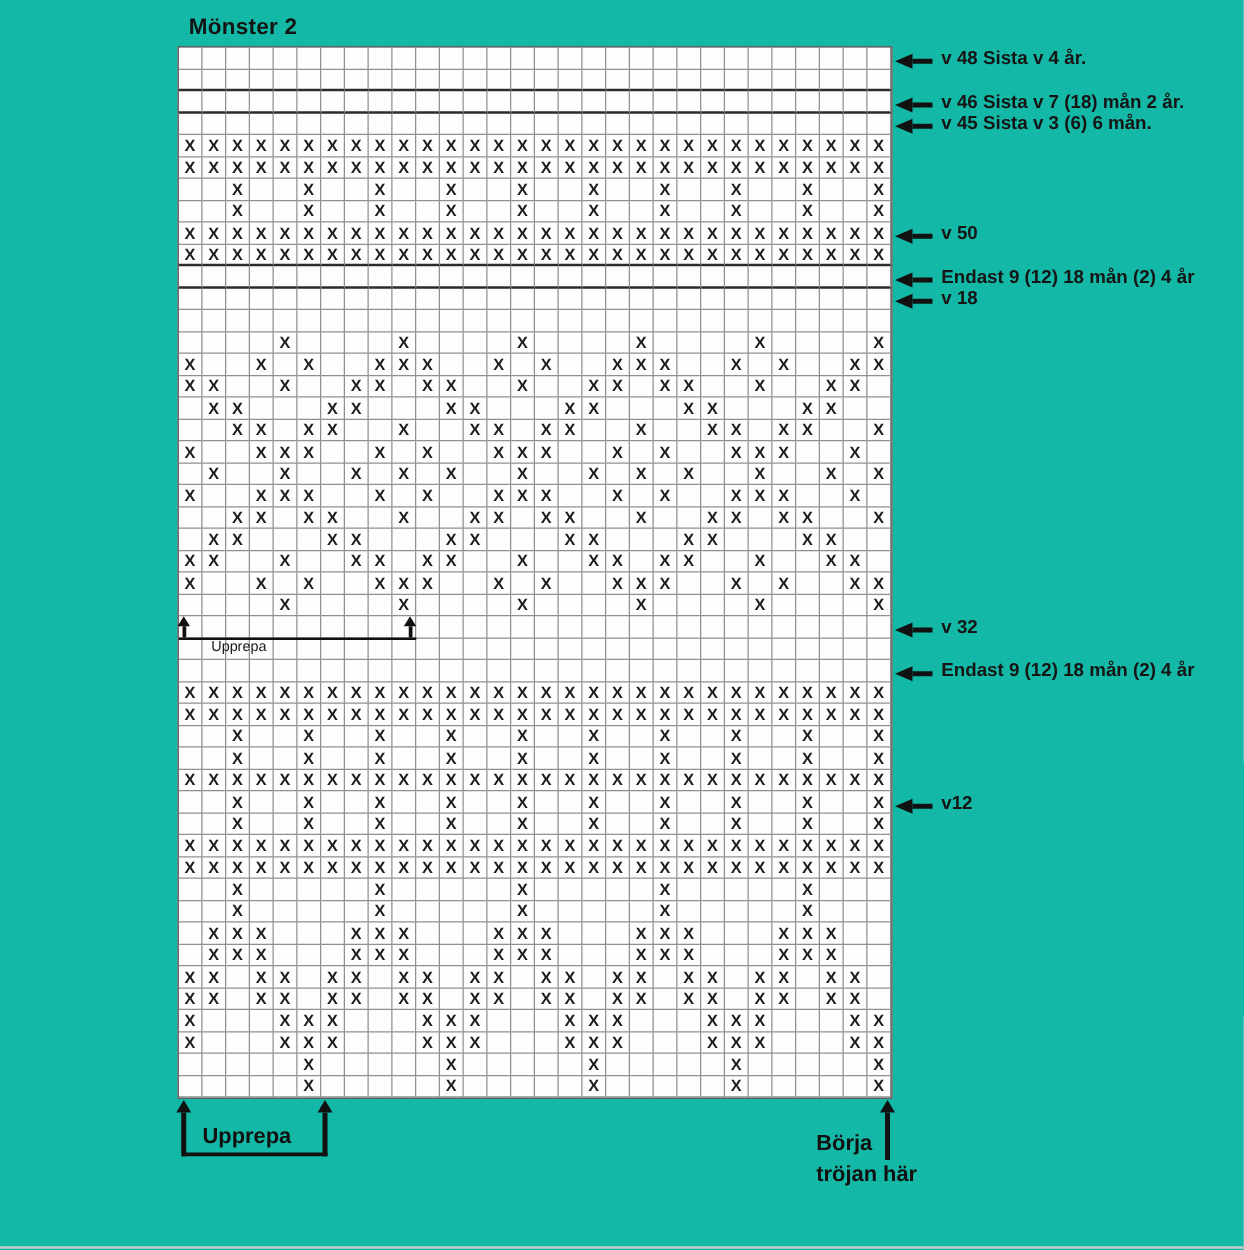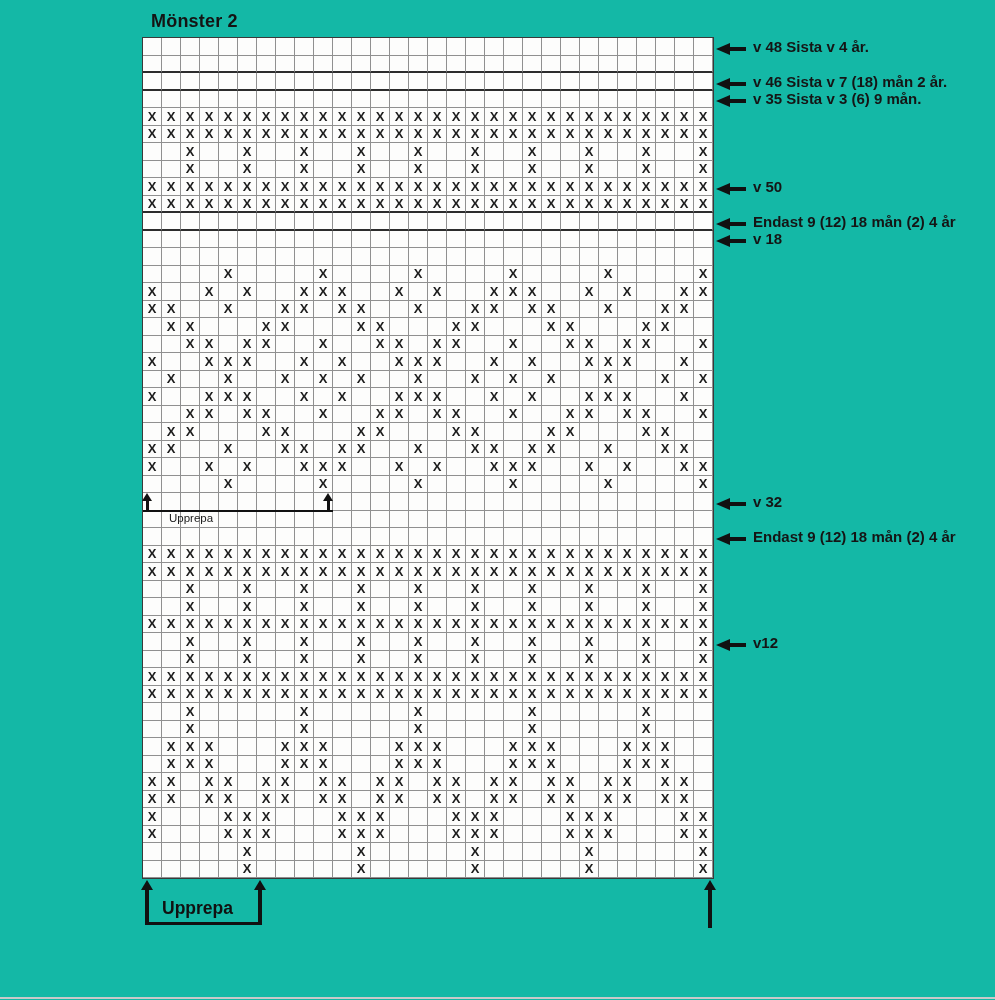--- a/index.html
+++ b/index.html
@@ -1506,21 +1506,21 @@
         <i class="head"></i>
         <i class="shaft"></i>
       </span>
     <span class="label">v 46 Sista v 7 (18) mån 2 år.</span>
   </div>
   <div class="annot" style="top:92px">
     <span class="arrow-left">
         <i class="head"></i>
         <i class="shaft"></i>
       </span>
-    <span class="label">v 35 Sista v 3 (6) 9 mån.</span>
+    <span class="label">v 45 Sista v 3 (6) 6 mån.</span>
   </div>
   <div class="annot" style="top:180px">
     <span class="arrow-left">
         <i class="head"></i>
         <i class="shaft"></i>
       </span>
     <span class="label">v 50</span>
   </div>
   <div class="annot" style="top:215px">
     <span class="arrow-left">
@@ -1577,15 +1577,17 @@
       <i class="head"></i>
       <i class="shaft"></i>
     </div>
   <div class="hline" style="left:146px;top:921.5px;width:116px;height:3.5px"></div>
   <div class="bottom-repeat-label">Upprepa</div>
 
   <div class="up-arrow" style="left:704px;top:880px;height:48px">
       <i class="head"></i>
       <i class="shaft"></i>
     </div>
+  <div class="start-label">Börja
+tröjan här</div>
 
   <div class="scan-edge"></div>
 </div>
 
 </body></html>

